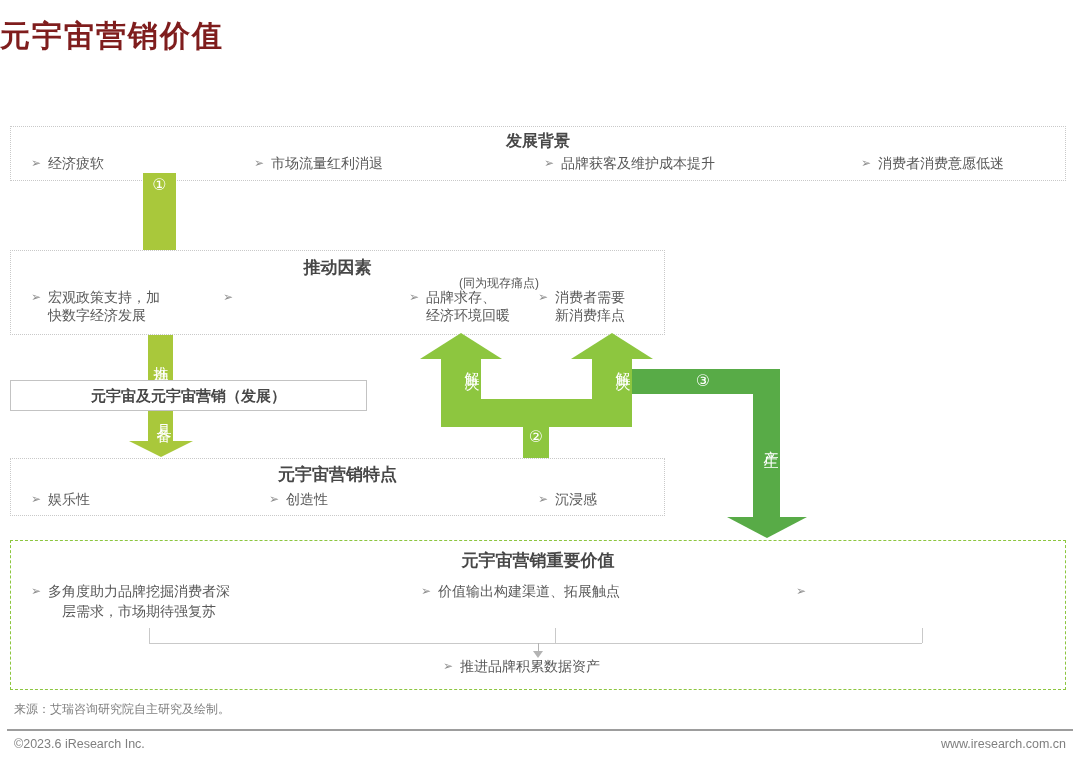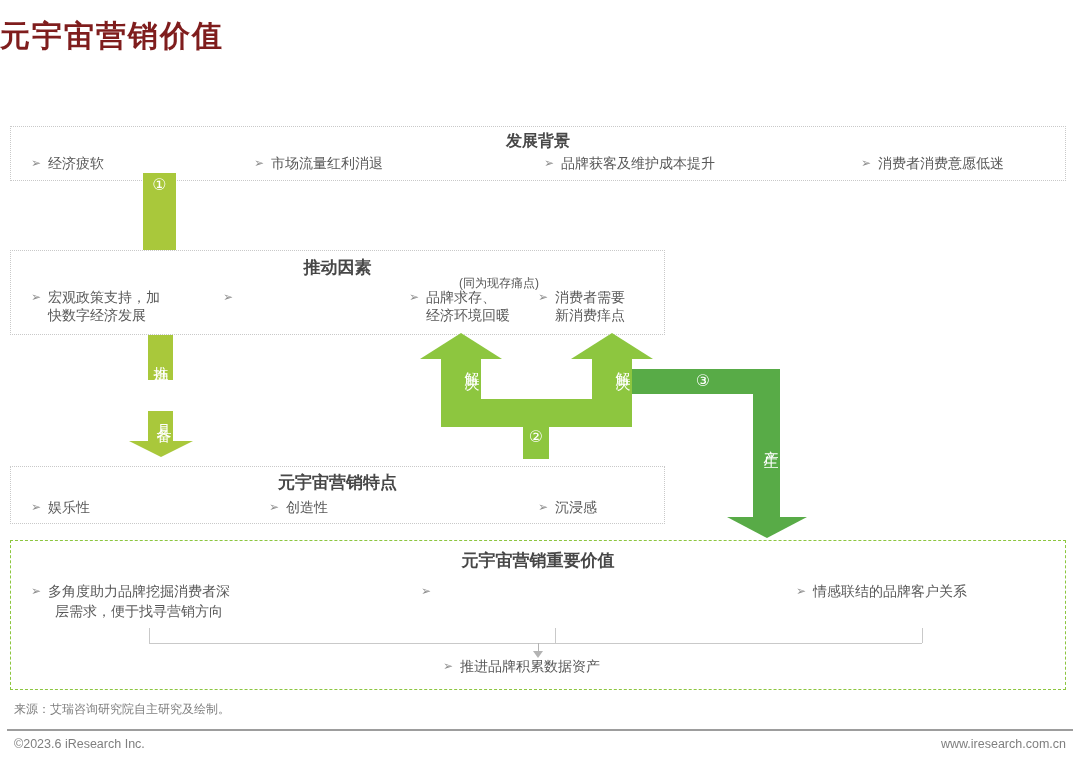--- a/index.html
+++ b/index.html
@@ -133,20 +133,23 @@
           <span>消费者需要</span>
           <span>新消费痒点</span>
         </span>
     </div>
   </div>
 
   <div class="bar yg push">
     <span class="vtext">推动</span>
   </div>
 
+  <div class="box meta-box">
+    <span>元宇宙及元宇宙营销（发展）</span>
+  </div>
 
   <div class="bar yg equip-shaft"></div>
   <div class="tri equip-head"></div>
   <div class="equip-label vtext">具备</div>
 
   <div class="bar dg elbow-h"></div>
   <div class="bar dg elbow-v"></div>
   <div class="tri elbow-head"></div>
   <div class="num3 circ-num">③</div>
   <div class="produce-label vtext">产生</div>
@@ -154,21 +157,21 @@
   <div class="tri up-head-l"></div>
   <div class="tri up-head-r"></div>
   <div class="bar mg shaft-l"></div>
   <div class="bar mg shaft-r"></div>
   <div class="bar mg crossbar"></div>
   <div class="bar mg stem"></div>
   <div class="solve-l vtext">解决</div>
   <div class="solve-r vtext">解决</div>
   <div class="num2 circ-num">②</div>
 
-  <div class="box dotted" style="left:10px; top:458px; width:655px; height:58px;margin-top:8px;">
+  <div class="box dotted" style="left:10px; top:458px; width:655px; height:58px;">
     <div class="box-title" style="top:4px;">元宇宙营销特点</div>
     <div class="item" style="left:20px; top:31px;">
       <span class="bullet">➢</span>
       <span>娱乐性</span>
     </div>
     <div class="item" style="left:258px; top:31px;">
       <span class="bullet">➢</span>
       <span>创造性</span>
     </div>
     <div class="item" style="left:527px; top:31px;">
@@ -176,32 +179,32 @@
       <span>沉浸感</span>
     </div>
   </div>
 
   <div class="box" style="left:10px; top:540px; width:1056px; height:150px; border:1px dashed #8cc63f;text-decoration:underline;">
     <div class="box-title" style="top:8px;">元宇宙营销重要价值</div>
     <div class="item" style="left:20px; top:40px;">
       <span class="bullet" style="line-height:20px;">➢</span>
       <span class="lines center-lines">
           <span>多角度助力品牌挖掘消费者深</span>
-          <span>层需求，便于找寻营销方向</span>
+          <span>层需求，市场期待强复苏</span>
         </span>
     </div>
     <div class="item" style="left:410px; top:40px;">
       <span class="bullet" style="line-height:20px;">➢</span>
       <span class="lines center-lines">
+          <span>价值输出构建渠道、拓展触点</span>
         </span>
     </div>
     <div class="item" style="left:785px; top:40px;">
       <span class="bullet" style="line-height:20px;">➢</span>
       <span class="lines center-lines">
-          <span>情感联结的品牌客户关系</span>
         </span>
     </div>
   </div>
 
   <div class="hline"></div>
   <div class="tick" style="left:149px;"></div>
   <div class="tick" style="left:555px;"></div>
   <div class="tick" style="left:922px;"></div>
   <div class="arrow-line"></div>
   <div class="tri arrow-tip"></div>

